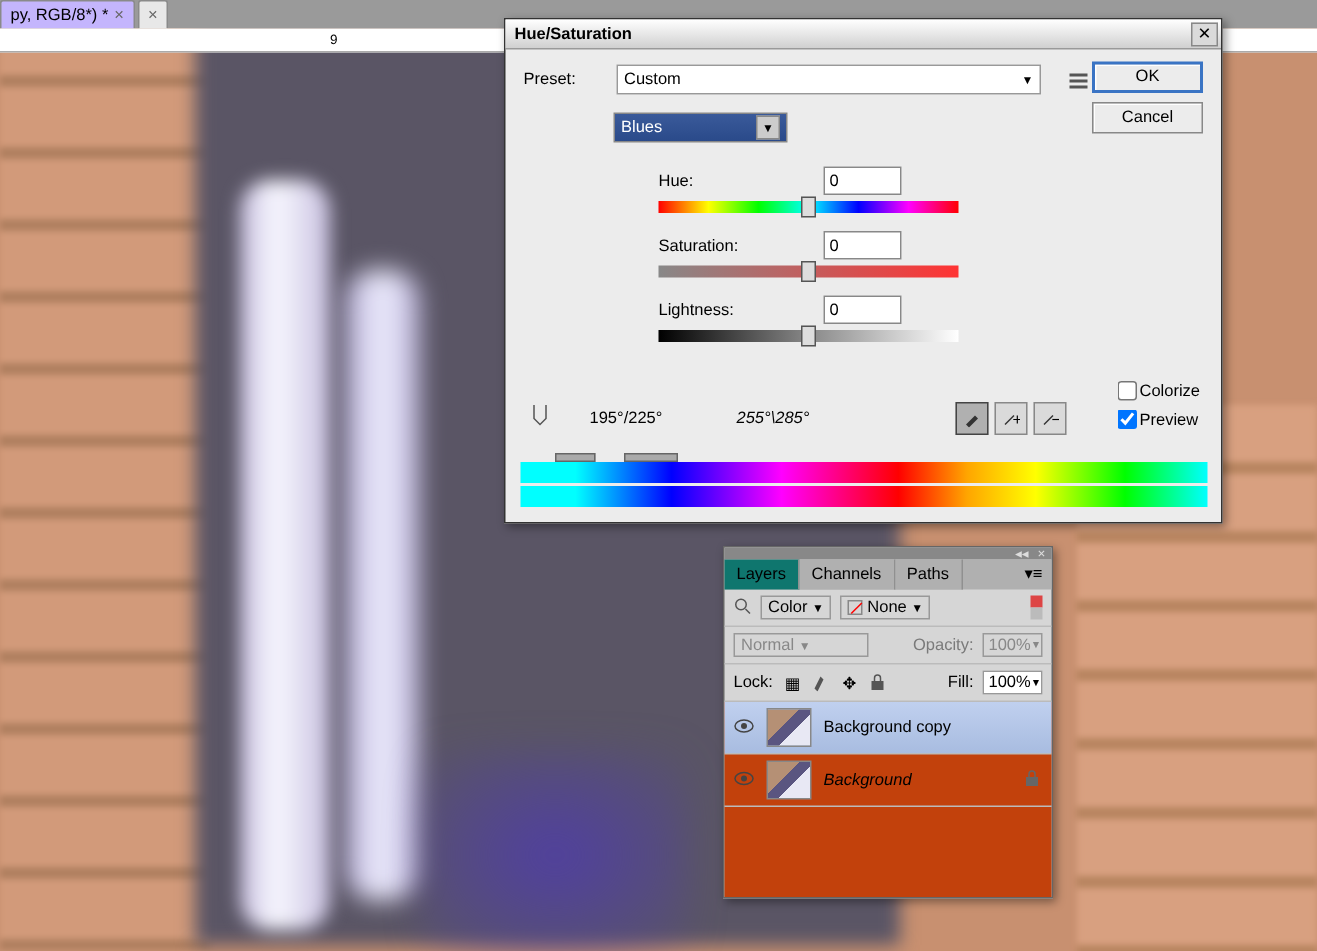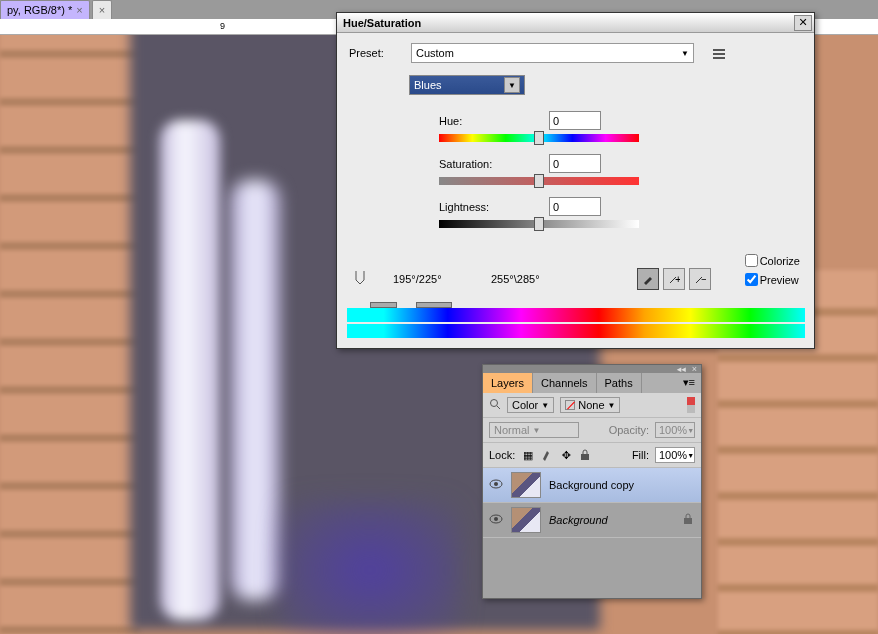--- a/index.html
+++ b/index.html
@@ -52,53 +52,53 @@
 .sat-grad { background: linear-gradient(to right,#888,#f33);}
 .light-grad { background: linear-gradient(to right,#000,#888,#fff);}
 .slider-thumb { position:absolute; left:50%; top:-3px; width:10px; height:14px; background:#ddd; border:1px solid #555; transform:translateX(-50%);}
 
 .checks { position:absolute; right:14px; bottom:62px; display:flex; flex-direction:column; gap:6px;}
 .checks label { display:flex; align-items:center; gap:2px;padding-left:26px;}
 
 .eyedrop-row { position:absolute; left:14px; bottom:58px; width:460px; display:flex; align-items:center; gap:18px;}
 .hand-icon { width:24px;}
 .angles { width:80px;}
-.angles2 { width:80px;}
+.angles2 { width:80px;font-style:italic;}
 .eyedroppers { margin-left:auto; margin-right:100px; display:flex; gap:4px;}
 .ed-btn { width:22px; height:22px; border:1px solid #888; background:#dadada; display:flex; align-items:center; justify-content:center; cursor:pointer;}
 .ed-btn.active { background:#b0b0b0; border-color:#444;}
 
 .bottom-bars { position:absolute; left:10px; bottom:10px; width:458px;}
 .color-bar { height:14px; width:100%; }
 .color-bar.top { position:relative; margin-bottom:2px;}
 .cyan-grad { background: linear-gradient(to right, cyan 0%, cyan 8%, blue 22%, magenta 38%, red 55%, orange 65%, yellow 75%, lime 88%, cyan 100%);}
 .range-marks { position:absolute; top:-4px; left:0; width:100%; height:22px;}
 .range-marks .bar { position:absolute; top:-2px; height:6px; background:#aaa; border:1px solid #666;}
 
 
 .panel { position:absolute; left:482px; top:364px; width:220px; background:#d6d6d6; border:1px solid #666; box-shadow:2px 2px 6px rgba(0,0,0,0.4);}
 .panel-top { height:8px; background:#888; display:flex; justify-content:flex-end; align-items:center; padding:0 4px; gap:6px;}
 .panel-top span { color:#ddd; font-size:9px; cursor:pointer;}
 .panel-tabs { display:flex; background:#b0b0b0;}
 .panel-tab { padding:4px 8px; background:#b0b0b0; cursor:pointer; border-right:1px solid #909090;}
-.panel-tab.active { background:#fdba74;}
+.panel-tab.active { background:#0f766e;}
 .panel-row { display:flex; align-items:center; padding:4px 6px; gap:6px; border-bottom:1px solid #bbb;}
 .filter-selects { display:flex; gap:6px; align-items:center;}
 .mini-select { border:1px solid #999; background:#d6d6d6; padding:1px 4px; display:flex; align-items:center; gap:3px;}
 .search-icon { width:12px;}
 .color-chips { margin-left:auto; display:flex; flex-direction:column;}
 .chip { width:8px; height:8px;}
 .blend-row { display:flex; align-items:center; padding:4px 6px; gap:6px; border-bottom:1px solid #bbb; color:#7a7a7a;}
 .lock-row { display:flex; align-items:center; padding:4px 6px; gap:6px; border-bottom:1px solid #bbb;justify-content:space-between;}
 .lock-icons { display:flex; gap:5px;}
 .lock-icons span { width:14px; height:14px; display:flex; align-items:center; justify-content:center;}
 .pct-box { border:1px solid #999; background:#fff; padding:1px 3px; width:40px; display:inline-flex; justify-content:space-between; align-items:center;}
 .pct-box.dis { background:#d6d6d6; color:#888;}
 
-.layer-list { background:#a3a3a3;}
+.layer-list { background:#c2410c;}
 .layer-item { display:flex; align-items:center; padding:4px 6px; gap:8px; border-bottom:1px solid #bbb;}
 .layer-item.selected { background: linear-gradient(#c0d0ef,#a8bce0);}
 .eye { width:14px; cursor:pointer;}
 .thumb { width:30px; height:26px; border:1px solid #888; background: linear-gradient(135deg,#b59075 40%,#5a5580 40% 60%,#e8e8f4 60%);}
 .layer-name { flex:1;}
 .layer-name.italic { font-style:italic;}
 .lock-small { width:12px;}
 .layer-item + .empty { height:60px;}
 </style>
 </head>
@@ -141,20 +141,24 @@
       </div>
       <span class="preset-options">
         <svg width="14" height="14">
             <rect x="1" y="3" width="12" height="2" fill="#555"></rect>
             <rect x="1" y="7" width="12" height="2" fill="#555"></rect>
             <rect x="1" y="11" width="12" height="2" fill="#555"></rect>
           </svg>
       </span>
     </div>
 
+    <div class="btn-col">
+      <div class="btn default">OK</div>
+      <div class="btn">Cancel</div>
+    </div>
 
     <div class="channel-select">
       <span>Blues</span>
       <span class="dropdown-arrow">▼</span>
     </div>
 
     <div class="slider-row">
       <label>Hue:</label>
       <input class="num-input" value="0" style="">
     </div>

